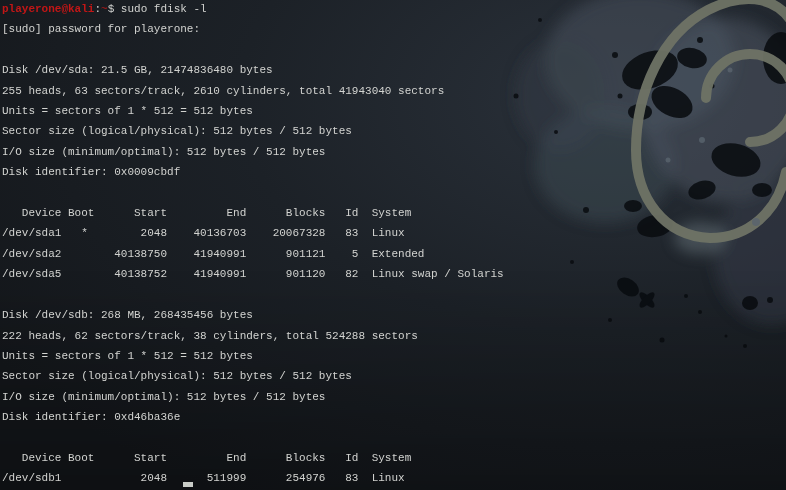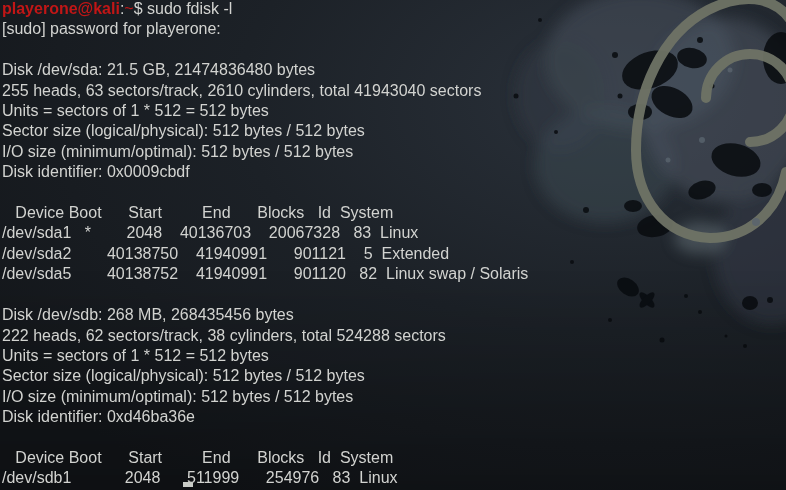--- a/index.html
+++ b/index.html
@@ -1,22 +1,22 @@
 <!DOCTYPE html>
 <html><head>
 <meta charset="utf-8">
 <style>
   html,body { margin:0; padding:0; background:#000; }
   .screen {
     position:relative;
     width:786px; height:490px;
     overflow:hidden;
     background:#15181c;
-    font-family:Liberation Sans, sans-serif;
-    font-size:16px;
+    font-family:Liberation Mono, monospace;
+    font-size:11px;
     line-height:20.417px;
     color:#d2d3d0;
   }
   .bg-art { position:absolute; left:0; top:0; width:786px; height:490px; }
   .text-layer { position:absolute; left:2px; top:-1px; width:786px; }
   .tline { height:20.417px; white-space:pre; }
   .prompt-user { color:#c11616; font-weight:bold; }
   .prompt-sep  { color:#d2d3d0; }
   .prompt-path { color:#c11616; }
   .prompt-sym  { color:#d2d3d0; white-space:pre; }

